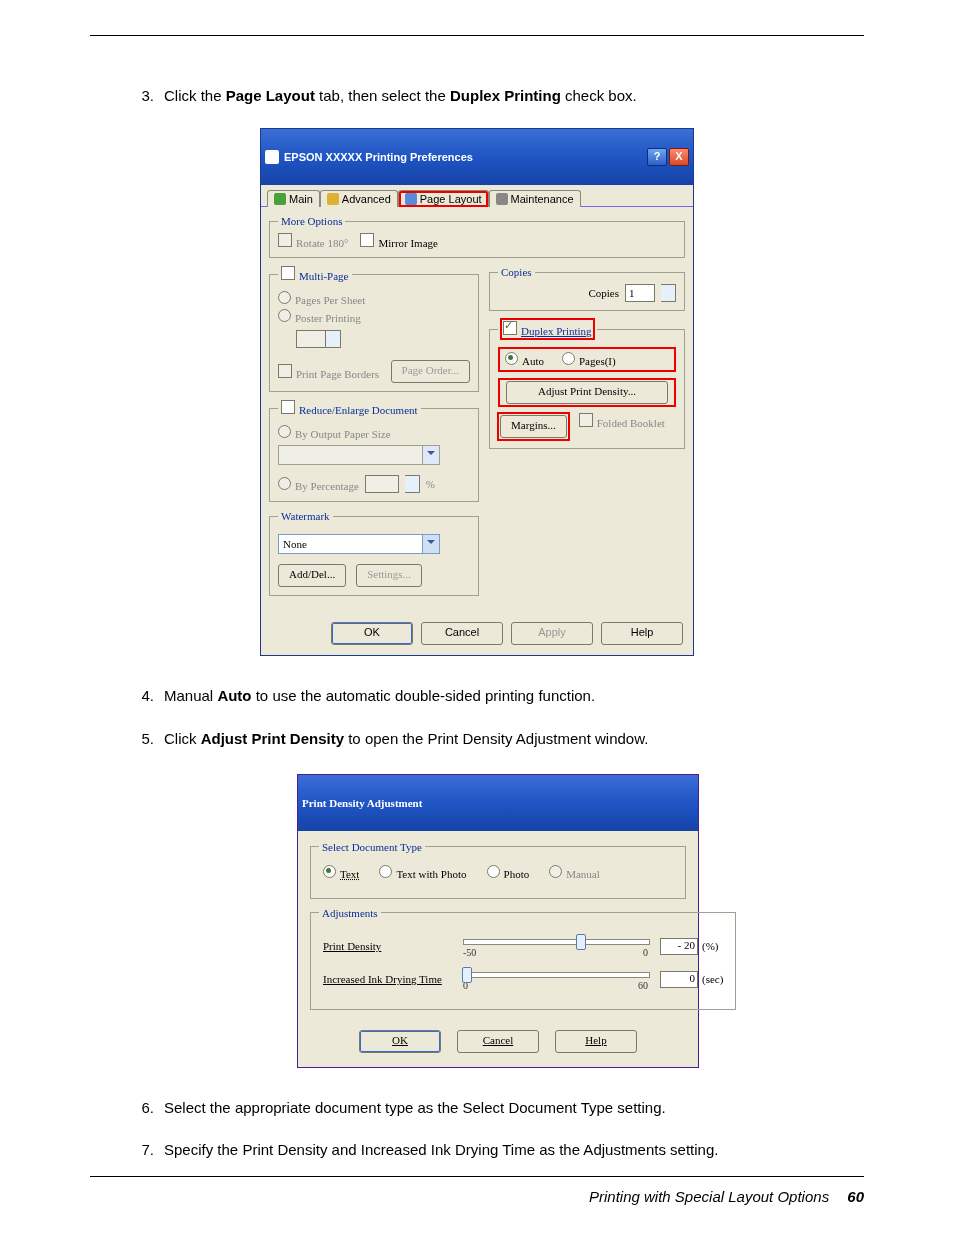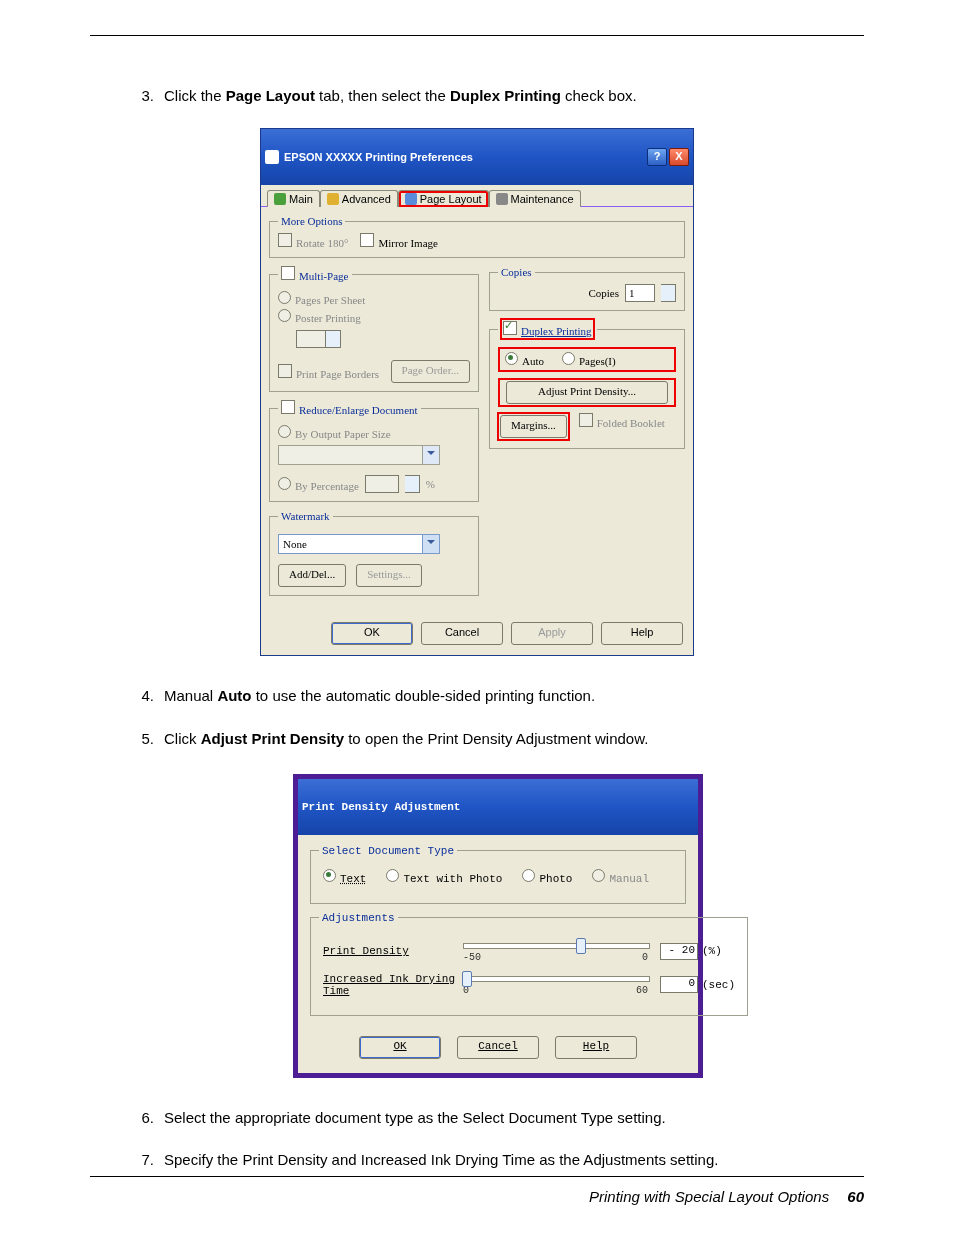--- a/index.html
+++ b/index.html
@@ -192,22 +192,22 @@
   .copies-icons span{
     display:inline-block;width:24px;height:22px;border:1px solid #888;margin-left:3px;background:#fff;
     position:relative;
   }
   .dlg-footer{
     display:flex;justify-content:flex-end;gap:8px;padding:10px;border-top:none;
   }
 
   
   .dlg2{
-    display:inline-block;width:400px;text-align:left;border:5px solid #4c1d95;background:#ece9d8;
-    font-family:Liberation Mono, monospace;font-size:11px;margin-left:42px;
+    display:inline-block;width:400px;text-align:left;border:1px solid #4c1d95;background:#ece9d8;
+    font-family:Liberation Serif, serif;font-size:11px;margin-left:42px;
   }
   .doctype-row{display:flex;gap:20px;align-items:center;padding:6px 4px 10px;}
   .slider{
     height:4px;border:1px solid #8a8a7a;background:#fff;position:relative;width:185px;display:inline-block;vertical-align:middle;
   }
   .slider .thumb{
     position:absolute;top:-6px;width:8px;height:14px;background:#e6f0fb;border:1px solid #5a7ab0;border-radius:2px;
   }
   .adj-row{display:flex;align-items:center;margin:10px 4px;}
   .adj-row .albl{width:140px;text-decoration:underline;}

